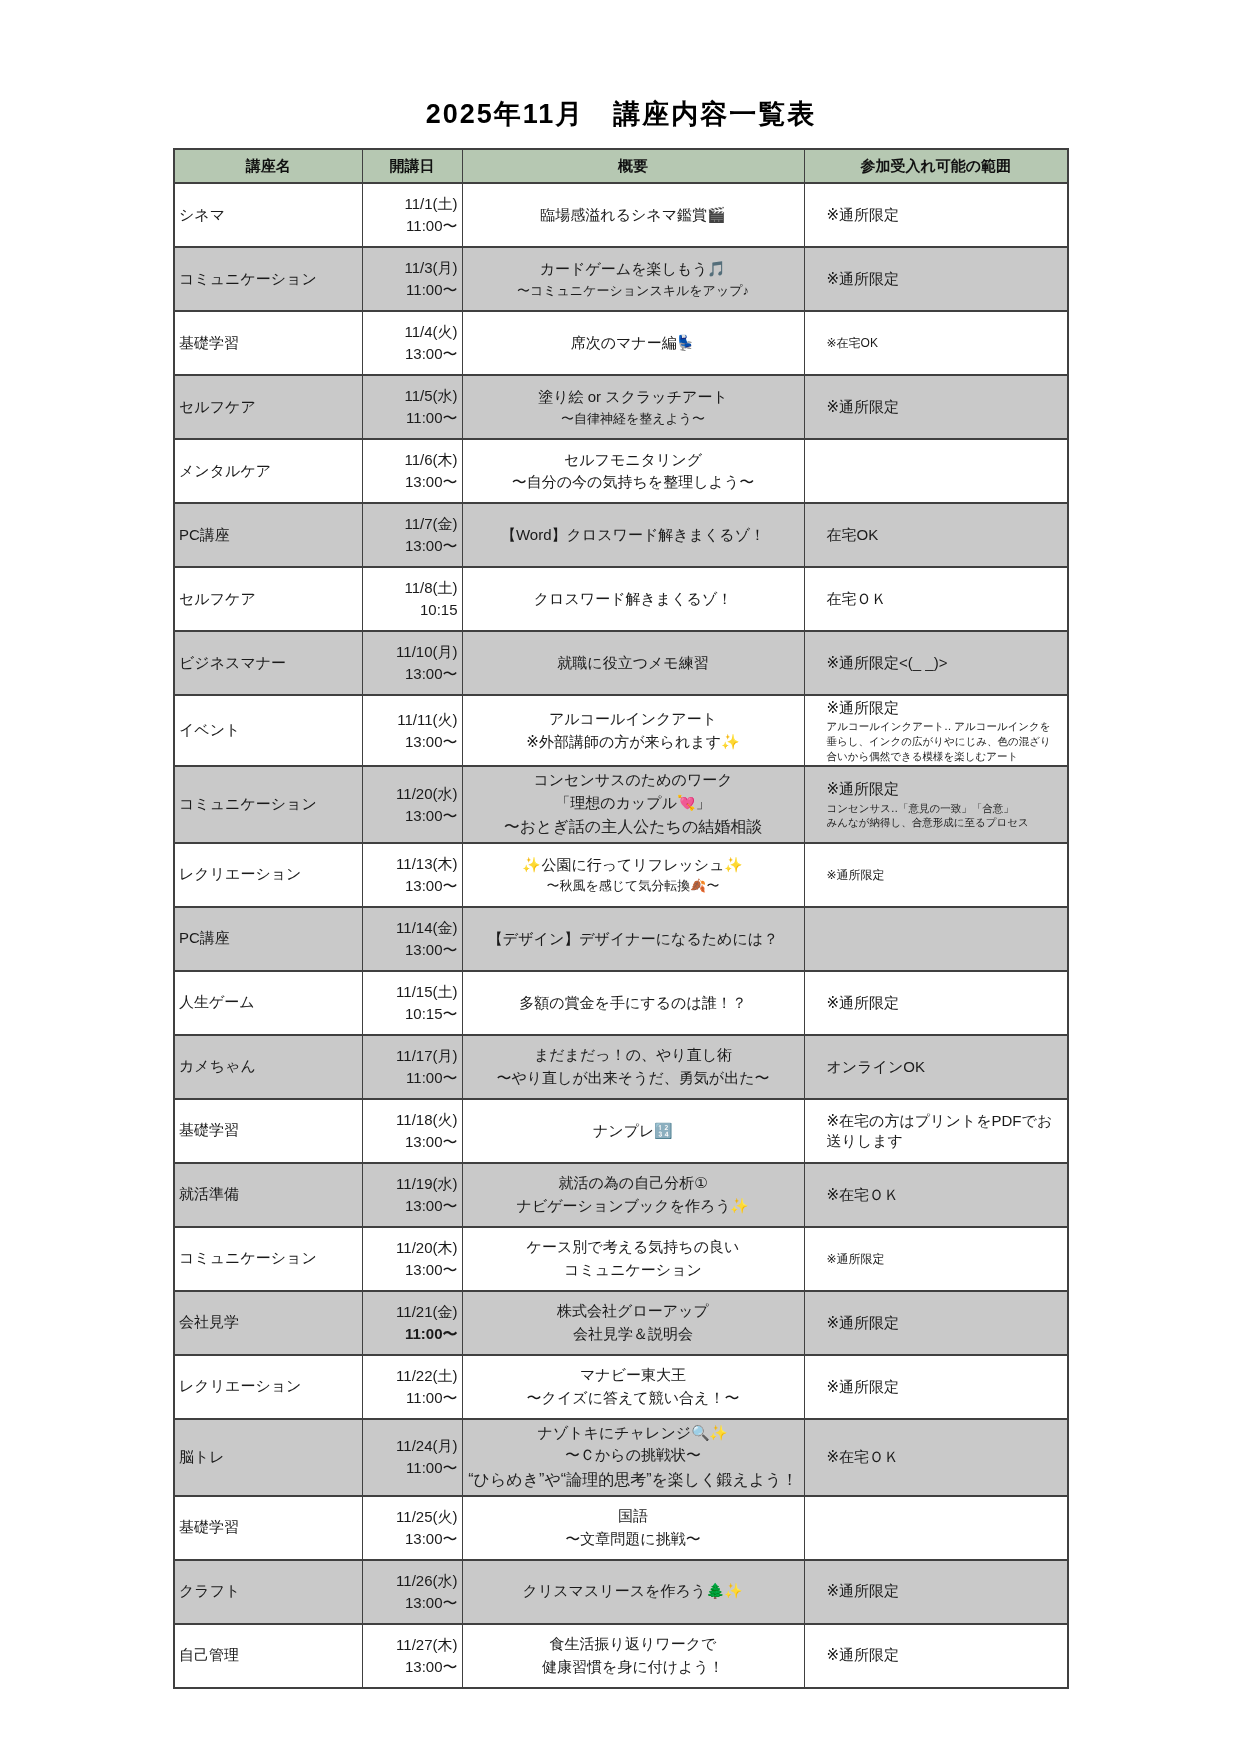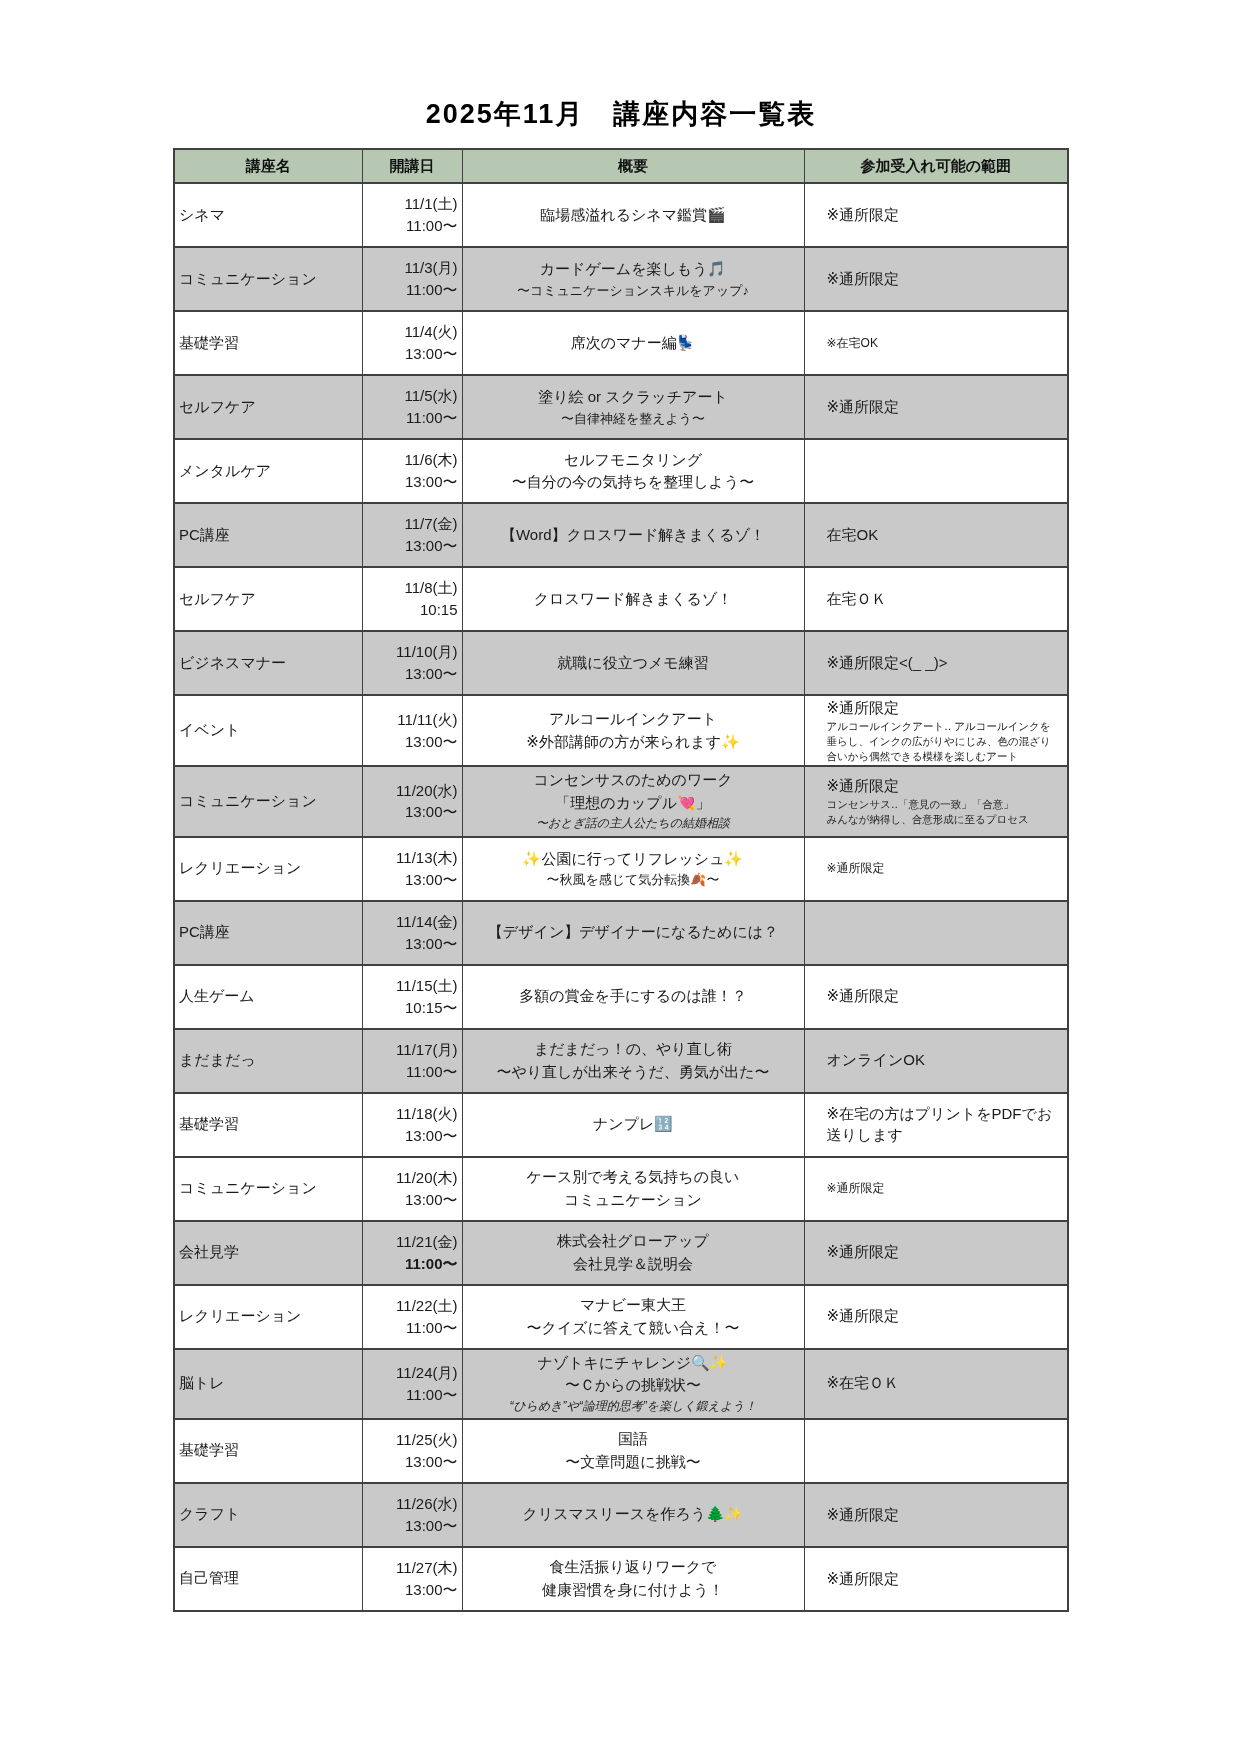--- a/index.html
+++ b/index.html
@@ -34,21 +34,21 @@
     height:34px;font-size:15px;font-weight:700;text-align:center;color:#111;
   }
   tbody td{height:64px;vertical-align:middle;}
   tbody tr.alt td{background:var(--row-alt-bg,#c9c9c9);}
   td.course{ text-align:left;font-size:15px; }
   td.date{ text-align:right;font-size:15px;line-height:1.45; }
   .time-text.bold{font-weight:bold;}
   td.summary{ text-align:center; }
   .summary-line.m{font-size:15px;line-height:1.5;}
   .summary-line.s{font-size:13px;line-height:1.5;}
-  .summary-line.t{font-size:12px;line-height:1.6;color:#222;font-style:italic;}
+  .summary-line.t{font-size:16px;line-height:1.6;color:#222;}
   td.scope{ text-align:left;padding-left:22px;padding-right:8px; }
   .scope-text{font-size:15px;line-height:1.35;}
   .scope-text.small{font-size:12px;}
   .scope-note{font-size:10.5px;line-height:1.4;white-space:pre-line;margin-top:1px;color:#222;}
 </style>
 </head>
 <body>
 
 <div class="page">
   <h1 class="title">2025年11月　講座内容一覧表</h1>
@@ -238,21 +238,21 @@
             <div class="time-text">10:15〜</div>
           </td>
           <td class="summary">
             <div class="summary-line m">多額の賞金を手にするのは誰！？</div>
           </td>
           <td class="scope">
             <div class="scope-text">※通所限定</div>
           </td>
         </tr>
         <tr class="alt">
-          <td class="course">まだまだっ</td>
+          <td class="course">カメちゃん</td>
           <td class="date">
             <div class="date-text">11/17(月)</div>
             <div class="time-text">11:00〜</div>
           </td>
           <td class="summary">
             <div class="summary-line m">まだまだっ！の、やり直し術</div>
             <div class="summary-line m">〜やり直しが出来そうだ、勇気が出た〜</div>
           </td>
           <td class="scope">
             <div class="scope-text">オンラインOK</div>
@@ -262,20 +262,34 @@
           <td class="course">基礎学習</td>
           <td class="date">
             <div class="date-text">11/18(火)</div>
             <div class="time-text">13:00〜</div>
           </td>
           <td class="summary">
             <div class="summary-line m">ナンプレ🔢</div>
           </td>
           <td class="scope">
             <div class="scope-text">※在宅の方はプリントをPDFでお送りします</div>
+          </td>
+        </tr>
+        <tr class="alt">
+          <td class="course">就活準備</td>
+          <td class="date">
+            <div class="date-text">11/19(水)</div>
+            <div class="time-text">13:00〜</div>
+          </td>
+          <td class="summary">
+            <div class="summary-line m">就活の為の自己分析①</div>
+            <div class="summary-line m">ナビゲーションブックを作ろう✨</div>
+          </td>
+          <td class="scope">
+            <div class="scope-text">※在宅ＯＫ</div>
           </td>
         </tr>
         <tr>
           <td class="course">コミュニケーション</td>
           <td class="date">
             <div class="date-text">11/20(木)</div>
             <div class="time-text">13:00〜</div>
           </td>
           <td class="summary">
             <div class="summary-line m">ケース別で考える気持ちの良い</div>

